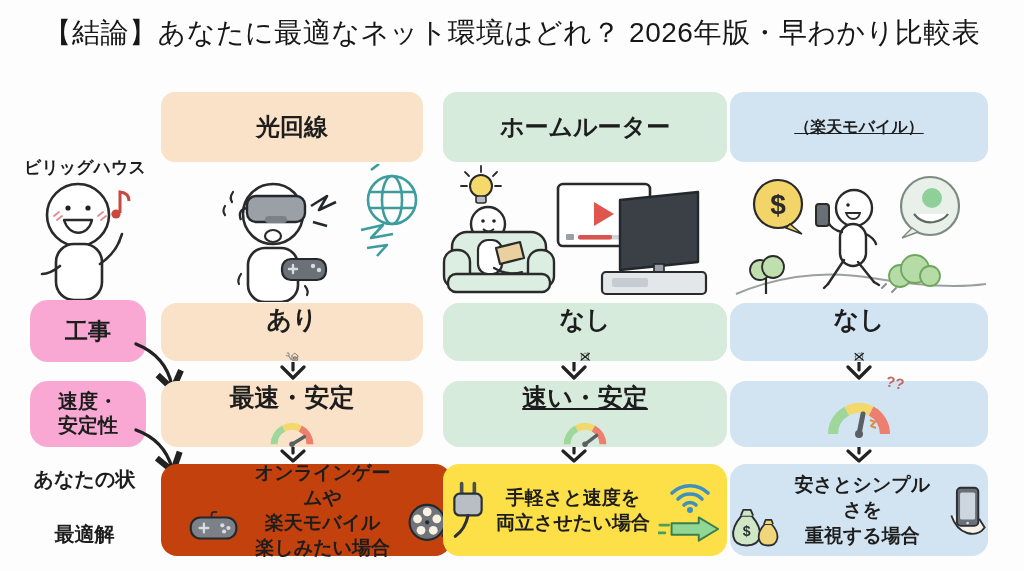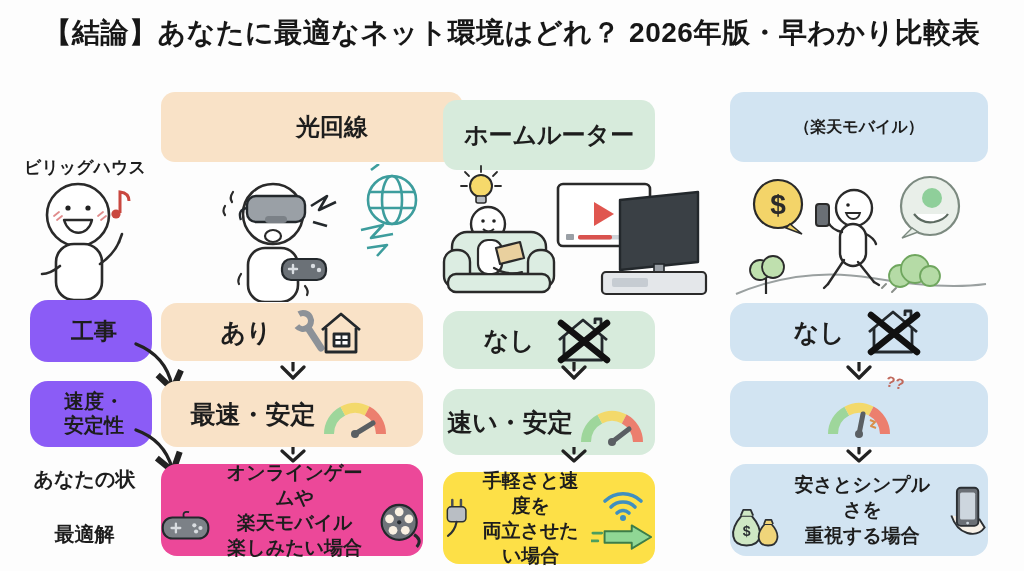--- a/index.html
+++ b/index.html
@@ -2,45 +2,45 @@
 <html><head>
 <meta charset="utf-8">
 <style>
   html,body{margin:0;padding:0;background:#fff;}
   .stage{
     position:relative;width:1024px;height:571px;background:#fdfdfd;overflow:hidden;
     font-family:"Liberation Sans","DejaVu Sans",sans-serif;color:#1d1d1d;
   }
   .title{
     position:absolute;top:14px;left:0;width:1024px;text-align:center;
-    font-size:28px;font-weight:700;letter-spacing:.5px;color:#171717;margin:0;
+    font-size:28px;font-weight:400;letter-spacing:.5px;color:#171717;margin:0;
   }
   .brand{
     position:absolute;left:24px;top:124px;width:138px;text-align:left;
     font-size:17px;font-weight:700;margin-top:32px;
   }
   .box{
-    position:absolute;border-radius:16px;display:flex;align-items:center;justify-content:center;
+    position:absolute;border-radius:16px;display:flex;align-items:center;justify-content:center;flex-direction:column;
   }
   .hdr{height:70px;top:92px;border-radius:14px;flex-direction:column;line-height:1.15;}
   .hdr .h-main{font-size:24px;font-weight:800;}
-  .hdr .h-sub{font-size:16px;font-weight:700;}
+  .hdr .h-sub{font-size:16px;font-weight:700;text-decoration:underline;}
   .colA{left:161px;width:262px;}
-  .colB{left:443px;width:212px;margin-top:8px;}
+  .colB{left:443px;width:284px;}
   .colC{left:730px;width:258px;}
   .row1{top:303px;height:58px;gap:16px;}
   .row2{top:381px;height:66px;gap:0;}
   .row3{top:464px;height:92px;gap:8px;flex-direction:row;}
   .cell-label{font-size:25px;font-weight:800;}
   .cell-label.sm{font-size:21px;}
   .multiline{text-align:center;font-size:19px;font-weight:800;line-height:1.32;}
   .grayBox{
-    position:absolute;left:30px;width:116px;background:#8b5cf6;border-radius:18px;
+    position:absolute;left:30px;width:116px;background:#f9a8d4;border-radius:18px;
     display:flex;align-items:center;justify-content:center;flex-direction:column;
-    font-weight:800;text-align:center;padding-left:6px;
+    font-weight:800;text-align:center;
   }
   .gb1{top:300px;height:62px;font-size:23px;}
   .gb2{top:381px;height:66px;font-size:20px;line-height:1.18;}
   .bestLabel{
     position:absolute;left:12px;top:466px;width:145px;text-align:center;
     font-size:20px;font-weight:700;line-height:1.38;
   }
   .abs{position:absolute;}
   .qmarks{
     position:absolute;font-size:15px;font-weight:800;color:#c0695c;transform:rotate(12deg);
@@ -49,21 +49,21 @@
 </style>
 </head>
 <body>
 
 <div class="stage">
 
   <h1 class="title">【結論】あなたに最適なネット環境はどれ？ 2026年版・早わかり比較表</h1>
 
   <div class="brand">ビリッグハウス</div>
 
-  <div class="box hdr colA" style="background-color: rgb(249, 226, 199); padding-left: 40px;">
+  <div class="box hdr colA" style="background-color: rgb(249, 226, 199);">
     <span class="h-main">光回線</span>
   </div>
   <div class="box hdr colB" style="background-color: rgb(215, 235, 220);">
     <span class="h-main">ホームルーター</span>
   </div>
   <div class="box hdr colC" style="background-color: rgb(210, 228, 242);">
     <span class="h-sub">（楽天モバイル）</span>
   </div>
 
   <svg class="abs" style="left:16px;top:170px;" width="152" height="130" viewBox="0 0 152 130">
@@ -280,21 +280,21 @@
   <div class="box row2 colA" style="background-color: rgb(249, 226, 199);">
     <span class="cell-label">最速・安定</span>
     <svg width="78" height="48" viewBox="0 0 78 48">
       <path d="M13,44 A26,26 0 0 1 26.8,21.1" fill="none" stroke="#9ed69b" stroke-width="10"></path>
       <path d="M26.8,21.1 A26,26 0 0 1 51.2,21" fill="none" stroke="#f3d96b" stroke-width="10"></path>
       <path d="M51.2,21 A26,26 0 0 1 65,44" fill="none" stroke="#ec7f6e" stroke-width="10"></path>
       <path d="M39,44 L57,33" stroke="#5a5f63" stroke-width="5" stroke-linecap="round"></path>
       <circle cx="39" cy="44" r="4" fill="#5a5f63"></circle>
     </svg>
   </div>
-  <div class="box row2 colB" style="background-color: rgb(215, 235, 220);">
+  <div class="box row2 colB" style="background-color: rgb(215, 235, 220); text-decoration: underline;">
     <span class="cell-label">速い・安定</span>
     <svg width="78" height="48" viewBox="0 0 78 48">
       <path d="M13,44 A26,26 0 0 1 26.8,21.1" fill="none" stroke="#9ed69b" stroke-width="10"></path>
       <path d="M26.8,21.1 A26,26 0 0 1 51.2,21" fill="none" stroke="#f3d96b" stroke-width="10"></path>
       <path d="M51.2,21 A26,26 0 0 1 65,44" fill="none" stroke="#ec7f6e" stroke-width="10"></path>
       <path d="M39,44 L56,31" stroke="#5a5f63" stroke-width="5" stroke-linecap="round"></path>
       <circle cx="39" cy="44" r="4" fill="#5a5f63"></circle>
     </svg>
   </div>
   <div class="box row2 colC" style="background-color: rgb(210, 228, 242);">
@@ -314,21 +314,21 @@
   <svg class="abs" style="left:278px;top:447px;" width="30" height="16" viewBox="0 0 30 16">
     <path d="M15,0 V6 M4,4 L15,14 L26,4" fill="none" stroke="#222" stroke-width="3.2" stroke-linecap="round" stroke-linejoin="round"></path>
     </svg>
   <svg class="abs" style="left:559px;top:447px;" width="30" height="16" viewBox="0 0 30 16">
     <path d="M15,0 V6 M4,4 L15,14 L26,4" fill="none" stroke="#222" stroke-width="3.2" stroke-linecap="round" stroke-linejoin="round"></path>
     </svg>
   <svg class="abs" style="left:844px;top:447px;" width="30" height="16" viewBox="0 0 30 16">
     <path d="M15,0 V6 M4,4 L15,14 L26,4" fill="none" stroke="#222" stroke-width="3.2" stroke-linecap="round" stroke-linejoin="round"></path>
     </svg>
 
-  <div class="box row3 colA" style="background-color: #ec4899;">
+  <div class="box row3 colA" style="background-color: #c2410c; padding-left: 28px;">
     <svg width="56" height="40" viewBox="0 0 56 40" style="align-self:flex-end;margin-bottom:8px;">
       <path d="M26,8 Q24,0 32,2" fill="none" stroke="#23282c" stroke-width="2"></path>
       <rect x="2" y="8" width="52" height="24" rx="11" fill="#7c8187" stroke="#23282c" stroke-width="2.4"></rect>
       <path d="M12,20 h10 M17,15 v10" stroke="#d9dde1" stroke-width="2.6" stroke-linecap="round"></path>
       <circle cx="38" cy="17" r="2.4" fill="#d9dde1"></circle>
         <circle cx="45" cy="20" r="2.4" fill="#d9dde1"></circle>
         <circle cx="40" cy="24" r="2.4" fill="#d9dde1"></circle>
     </svg>
     <span class="multiline">
       <span>オンラインゲームや</span><br>

